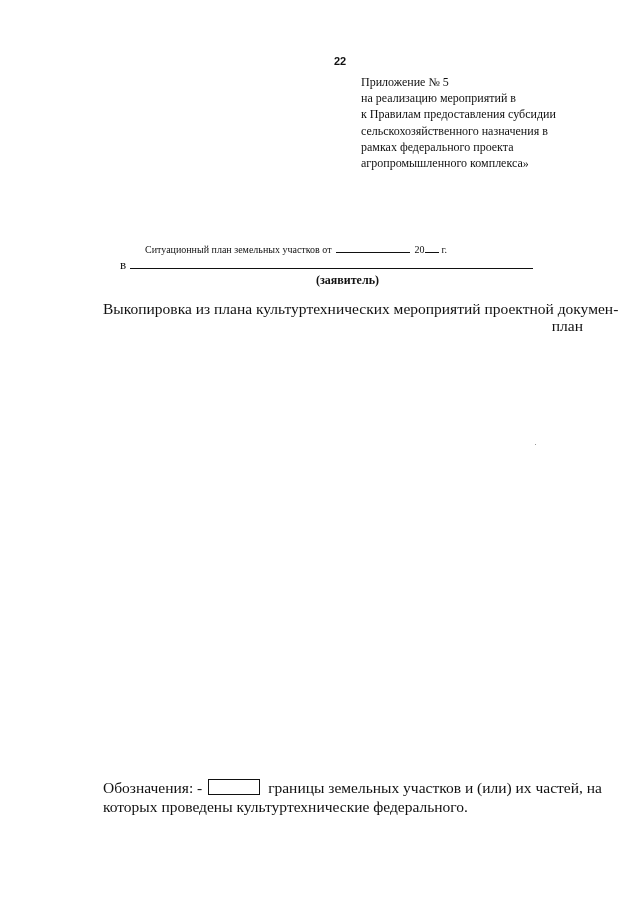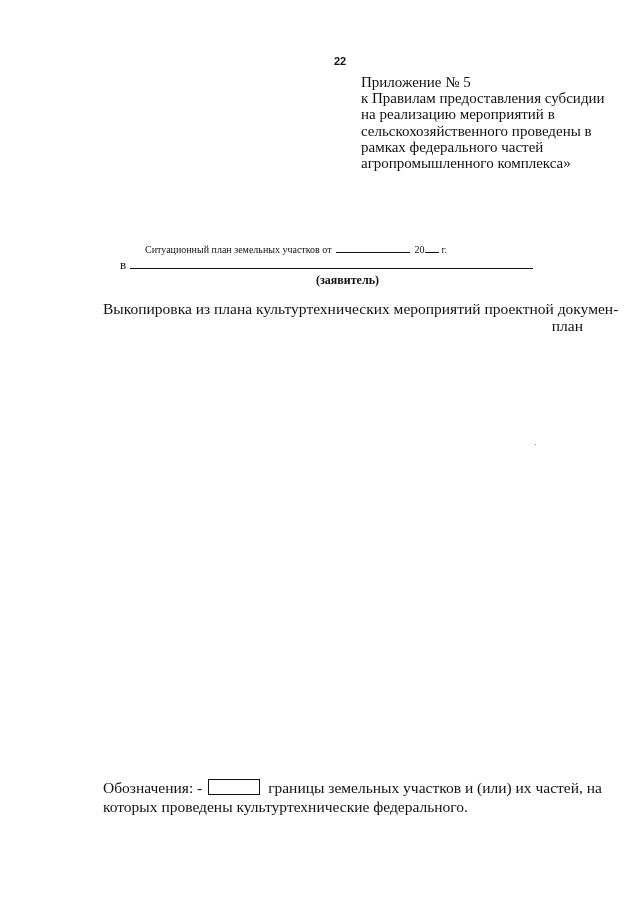--- a/index.html
+++ b/index.html
@@ -20,21 +20,21 @@
       left: 334px;
       top: 55px;
       font-family: "Liberation Sans", sans-serif;
       font-weight: bold;
       font-size: 11px;
     }
     .appendix {
       position: absolute;
       left: 361px;
       top: 74px;
-      font-size: 15px;
+      font-size: 12px;
       line-height: 16.2px;
       width: 270px;
     }
     .appendix div { white-space: nowrap; }
     .plan-title {
       position: absolute;
       left: 145px;
       top: 240px;
       font-size: 10px;
       white-space: nowrap;
@@ -103,24 +103,24 @@
       background: #999;
     }
   </style>
 </head>
 <body>
 
 <div class="page-number">22</div>
 
 <div class="appendix">
   <div>Приложение № 5</div>
+  <div>на реализацию мероприятий в</div>
   <div>к Правилам предоставления субсидии</div>
-  <div>на реализацию мероприятий в</div>
-  <div>сельскохозяйственного проведены в</div>
-  <div>рамках федерального частей</div>
+  <div>сельскохозяйственного назначения в</div>
+  <div>рамках федерального проекта</div>
   <div>агропромышленного комплекса»</div>
 </div>
 
 <div class="plan-title">
   <span>Ситуационный план земельных участков от</span>
   <span class="blank blank-date"></span>
   <span>20</span><span class="blank blank-year"></span><span>г.</span>
 </div>
 
 <div class="applicant-row">

